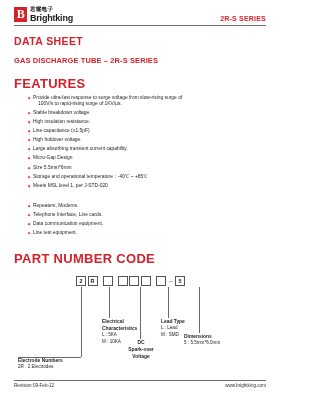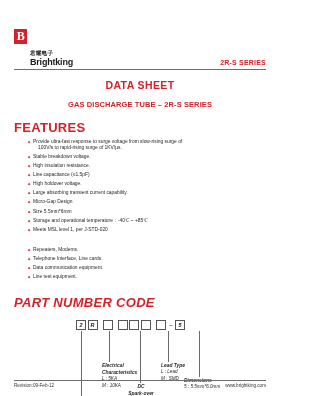--- a/index.html
+++ b/index.html
@@ -43,21 +43,21 @@
     background: #d2222a;
     color: #ffffff;
     font-family: "Liberation Serif", serif;
     font-weight: bold;
     font-size: 12px;
     line-height: 15px;
     text-align: center;
     letter-spacing: -0.5px;
     flex: none;
   }
-  .logo-text { line-height: 1; margin-top: 44px; }
+  .logo-text { line-height: 1; }
   .logo-cn {
     font-size: 5.6px;
     letter-spacing: 0.2px;
     color: #1a1a1a;
     display: block;
     margin-bottom: 1px;
     font-weight: bold;
   }
   .logo-en {
     font-size: 9px;
@@ -69,46 +69,45 @@
   .series-tag {
     color: #d2222a;
     font-size: 7px;
     font-weight: bold;
     letter-spacing: 0.2px;
     padding-bottom: 1px;
   }
 
   
   .doc-title {
-    text-align: center;
+    text-align: left;
     color: #d2222a;
     font-size: 10.5px;
     font-weight: bold;
     letter-spacing: 0.4px;
     margin-top: 9px;
   }
   .doc-subtitle {
-    text-align: center;
     color: #d2222a;
     font-size: 7.5px;
     font-weight: bold;
     letter-spacing: 0.1px;
     margin-top: 9px;
   }
 
   
   .section-head {
     color: #d2222a;
     font-size: 13px;
     font-weight: bold;
     letter-spacing: 0.3px;
   }
   .sec-features { margin-top: 11px; }
   .sec-application { margin-top: 14px; }
-  .sec-partnumber { margin-top: 14px; font-style: italic; }
+  .sec-partnumber { margin-top: 14px; }
 
   .bullet-list {
     margin: 4px 0 0 0;
     padding: 0;
     list-style: none;
   }
   .bullet-item {
     display: flex;
     align-items: flex-start;
     font-size: 4.9px;

